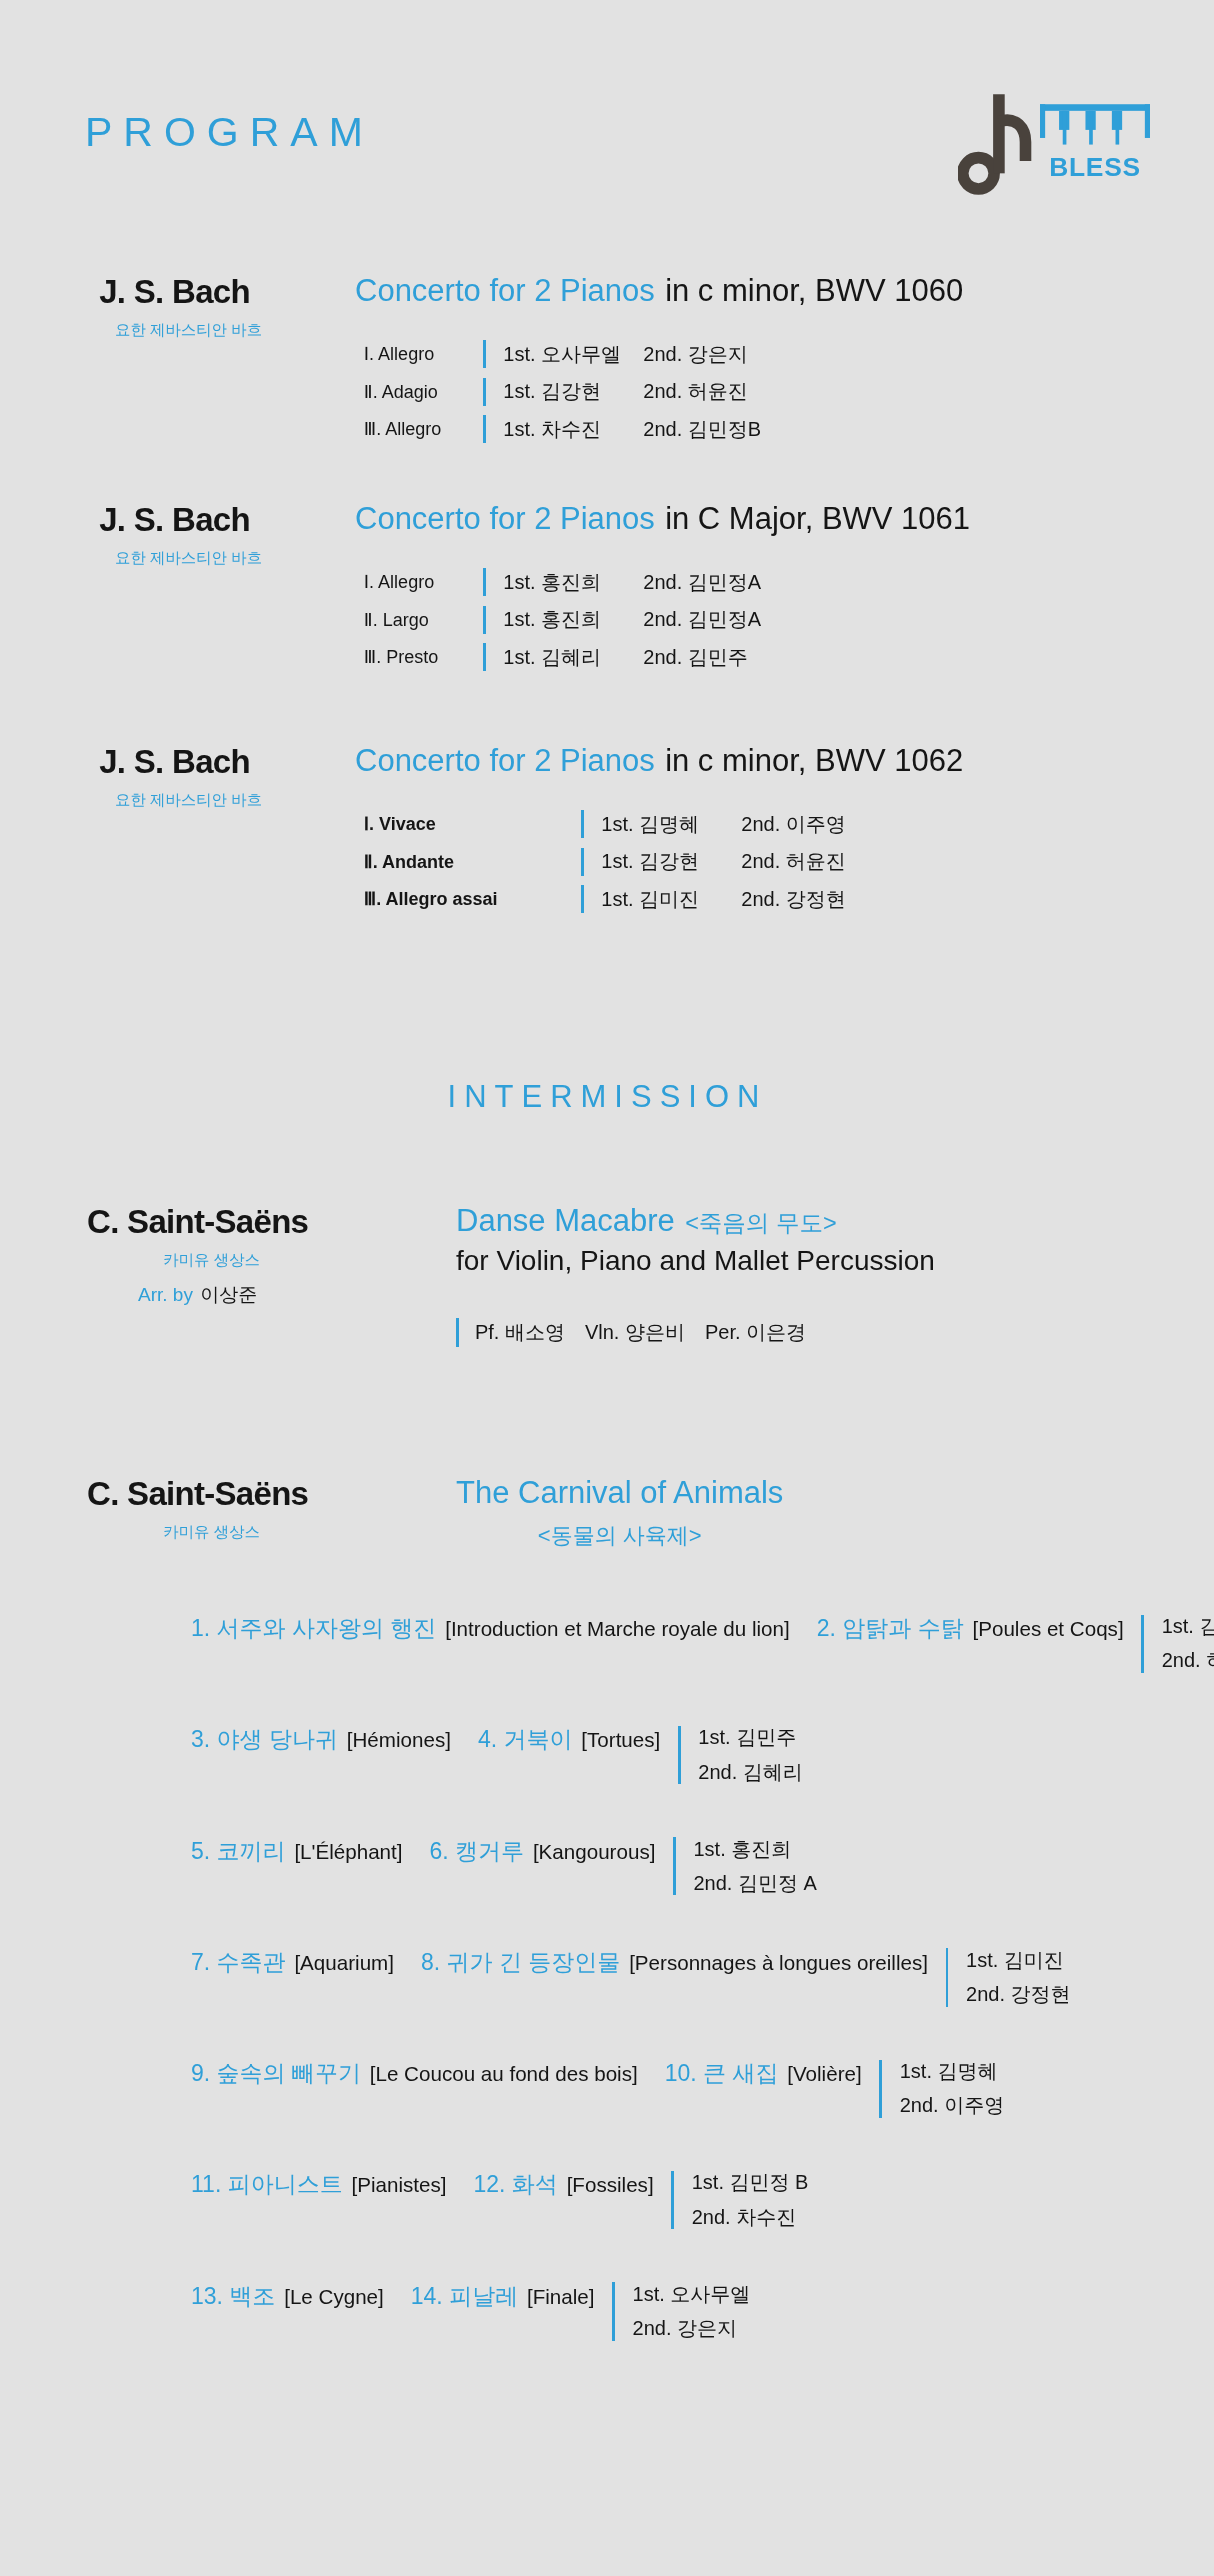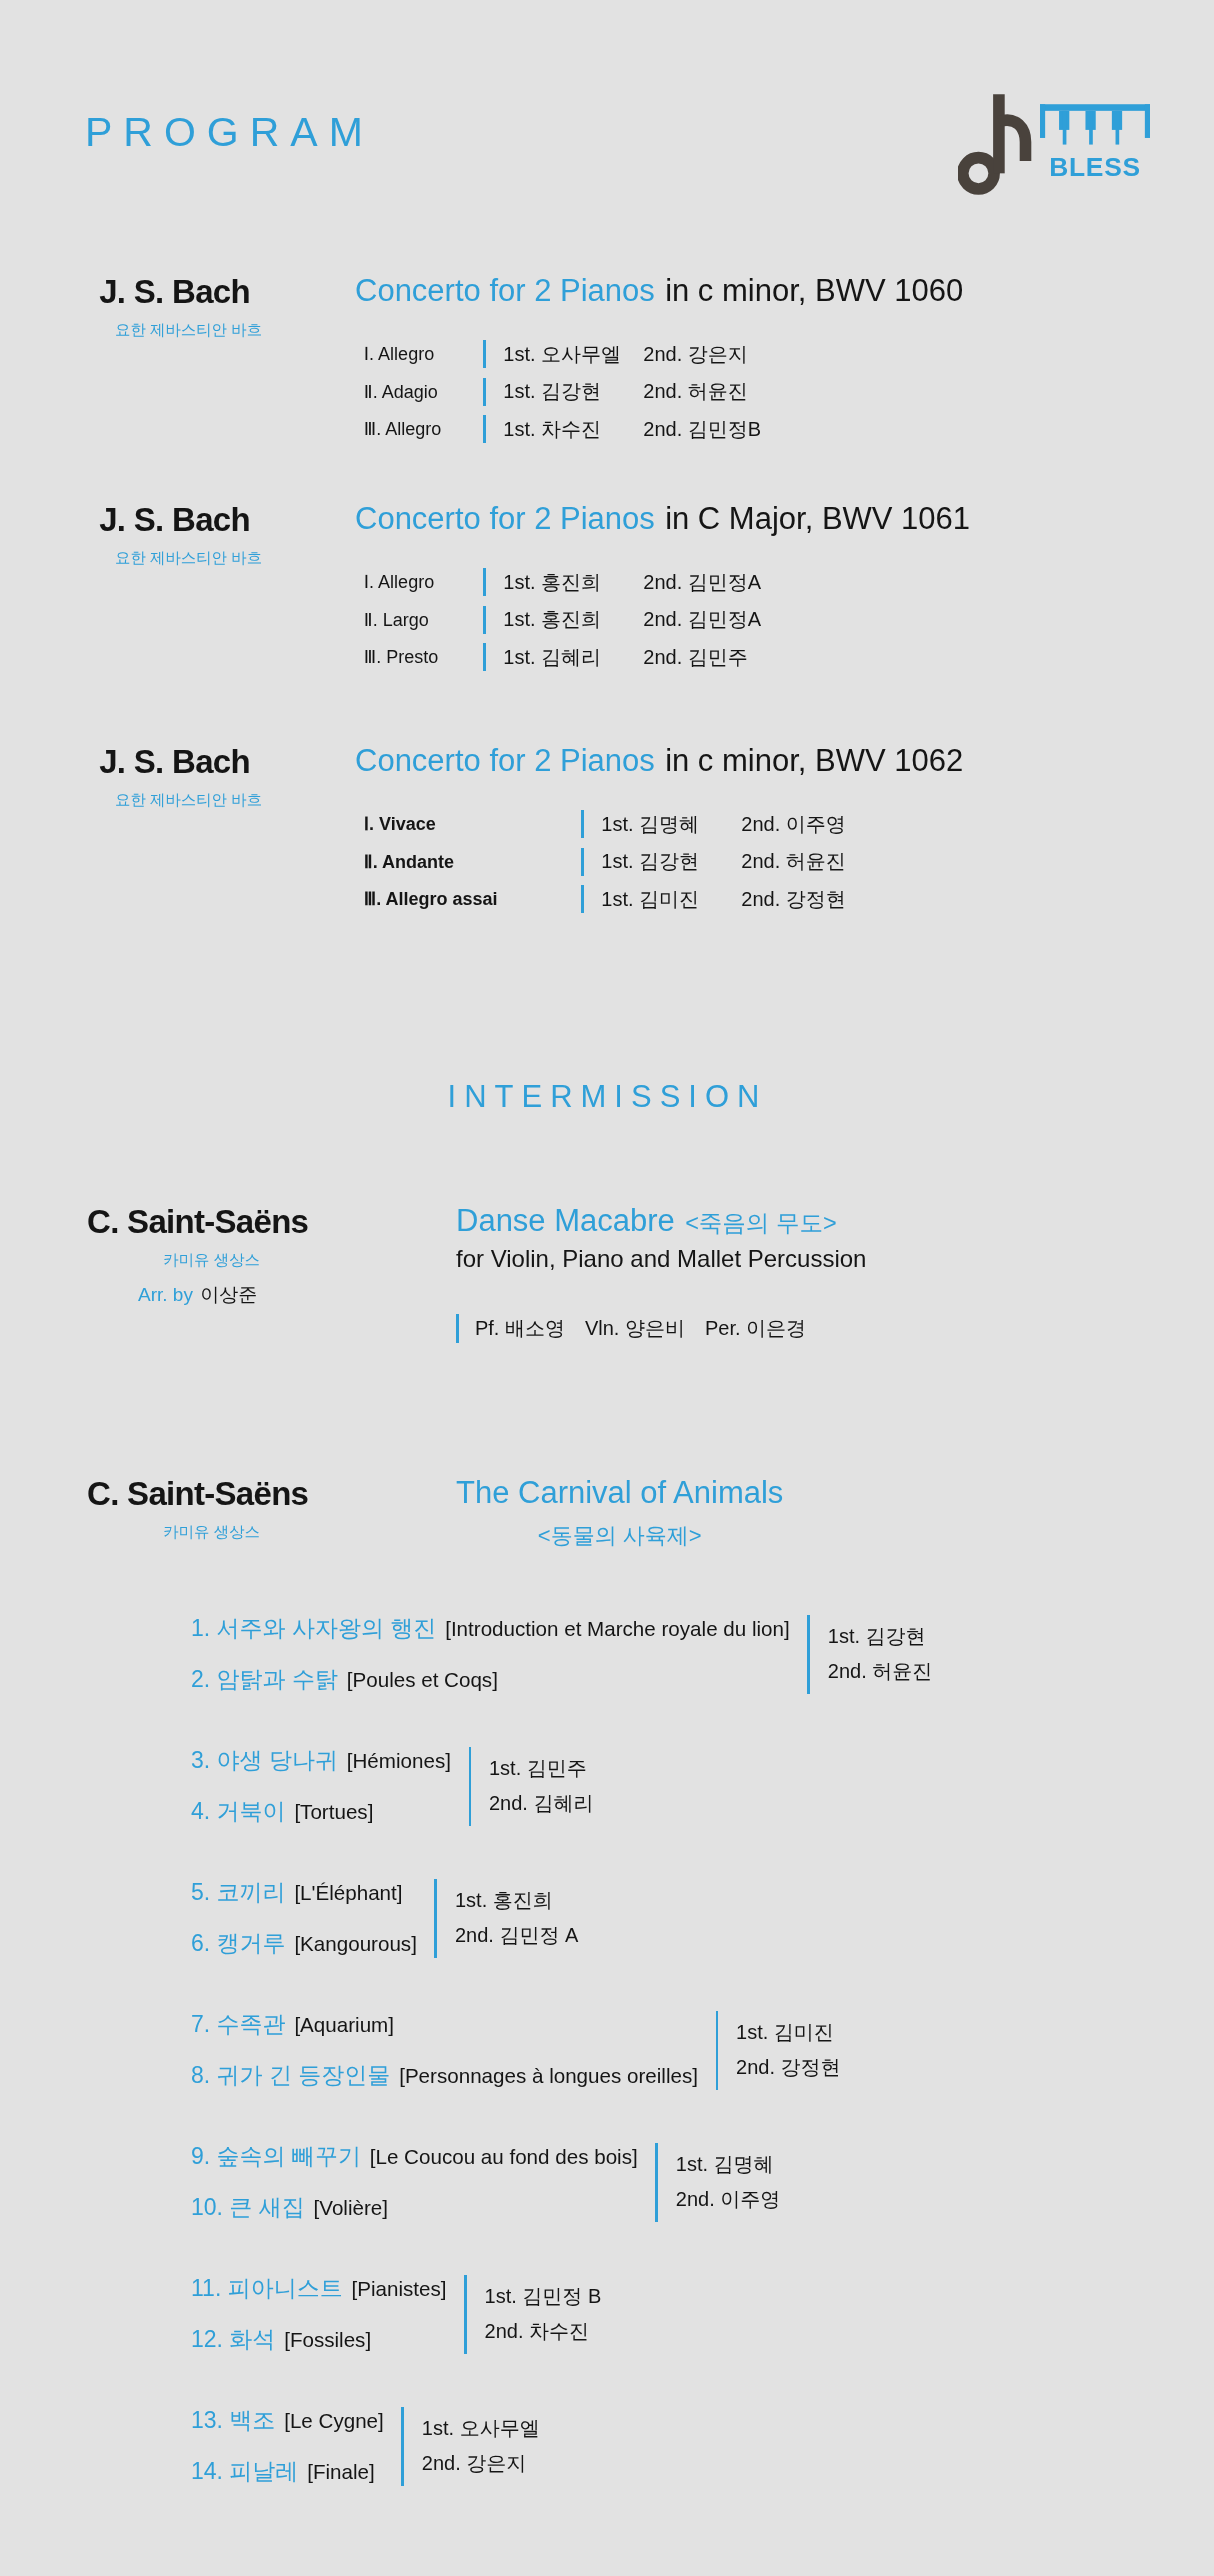--- a/index.html
+++ b/index.html
@@ -41,35 +41,35 @@
   .mfirst{min-width:140px;}
 
   
   .intermission{position:absolute;top:1079px;left:0;width:100%;text-align:center;font-size:31px;font-weight:500;letter-spacing:8px;color:var(--blue);}
 
   
   .danse{position:absolute;top:1203px;left:87px;display:flex;}
   .danse .composer-block{width:369px;flex:0 0 369px;}
   .danse-title{font-size:31px;font-weight:500;color:var(--blue);white-space:nowrap;}
   .danse-title-ko{font-size:23.5px;margin-left:10.3px;}
-  .danse-sub{font-size:24px;font-weight:500;margin-top:5.9px;color:var(--ink);white-space:nowrap;}
+  .danse-sub{font-size:28px;font-weight:500;margin-top:5.9px;color:var(--ink);white-space:nowrap;}
   .danse-perf{margin-top:41px;display:flex;align-items:center;}
   .pbar{width:2.9px;height:29px;background:var(--blue);flex:0 0 auto;}
   .danse-perf .names{margin-left:16px;font-size:20px;display:flex;gap:20px;white-space:nowrap;}
 
   
   .carnival-head{position:absolute;top:1475px;left:87px;display:flex;}
   .carnival-head .composer-block{width:369px;flex:0 0 369px;}
   .carnival-title-block{display:flex;flex-direction:column;align-items:center;}
   .carnival-title{font-size:31px;font-weight:500;color:var(--blue);white-space:nowrap;}
   .carnival-title-ko{font-size:22px;color:var(--blue);margin-top:10.3px;}
 
   .carnival-list{position:absolute;top:1613px;left:191px;}
   .cgroup{display:flex;align-items:stretch;margin-bottom:50px;}
-  .citems{display:flex;flex-direction:column;gap:20px;}
+  .citems{display:flex;flex-direction:row;gap:27px;}
   .citem{font-size:23px;color:var(--blue);white-space:nowrap;}
   .citem .fr{font-size:20.6px;color:var(--ink);margin-left:8.8px;}
   .cbar{width:2.9px;background:var(--blue);margin:1.5px 17.6px;flex:0 0 auto;}
   .cperf{display:flex;flex-direction:column;justify-content:center;gap:7.3px;font-size:20px;color:var(--ink);white-space:nowrap;}
 </style>
 </head>
 <body>
 
 <div class="page">
 

